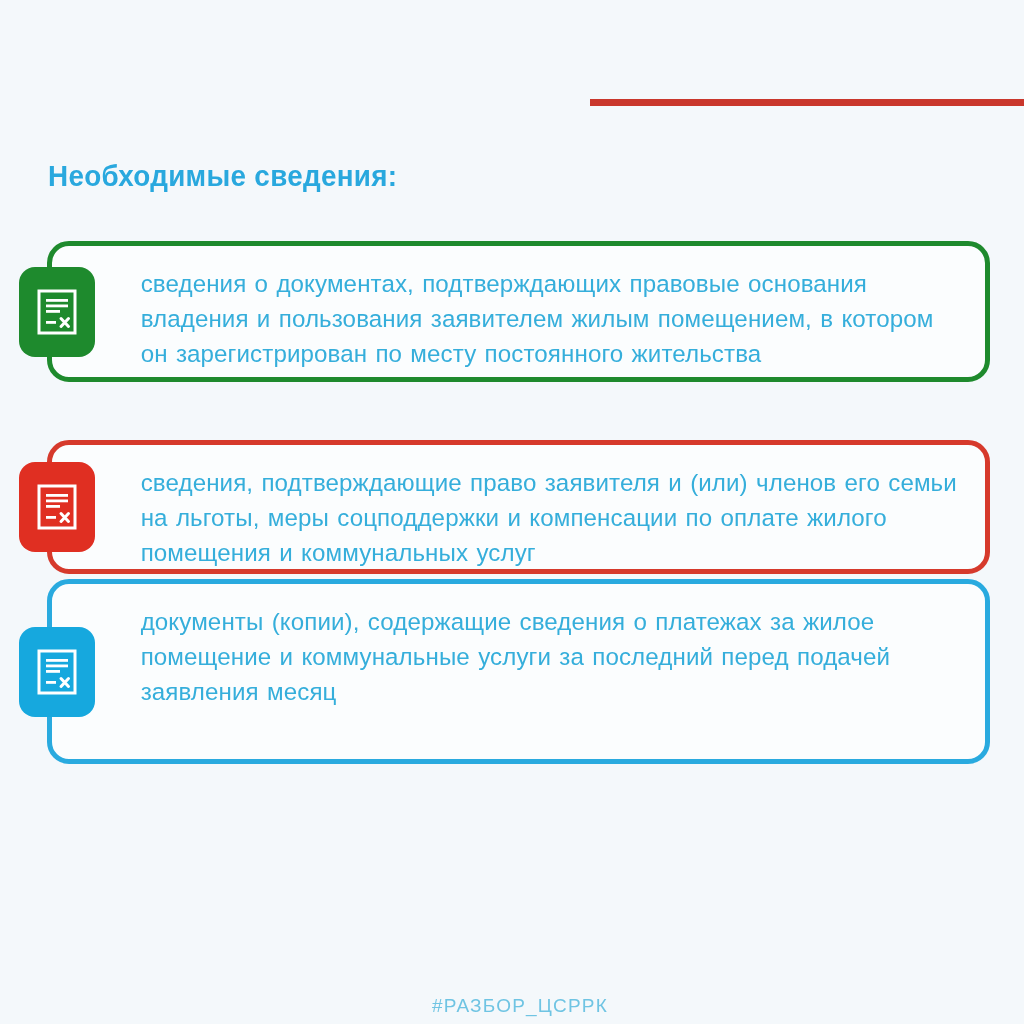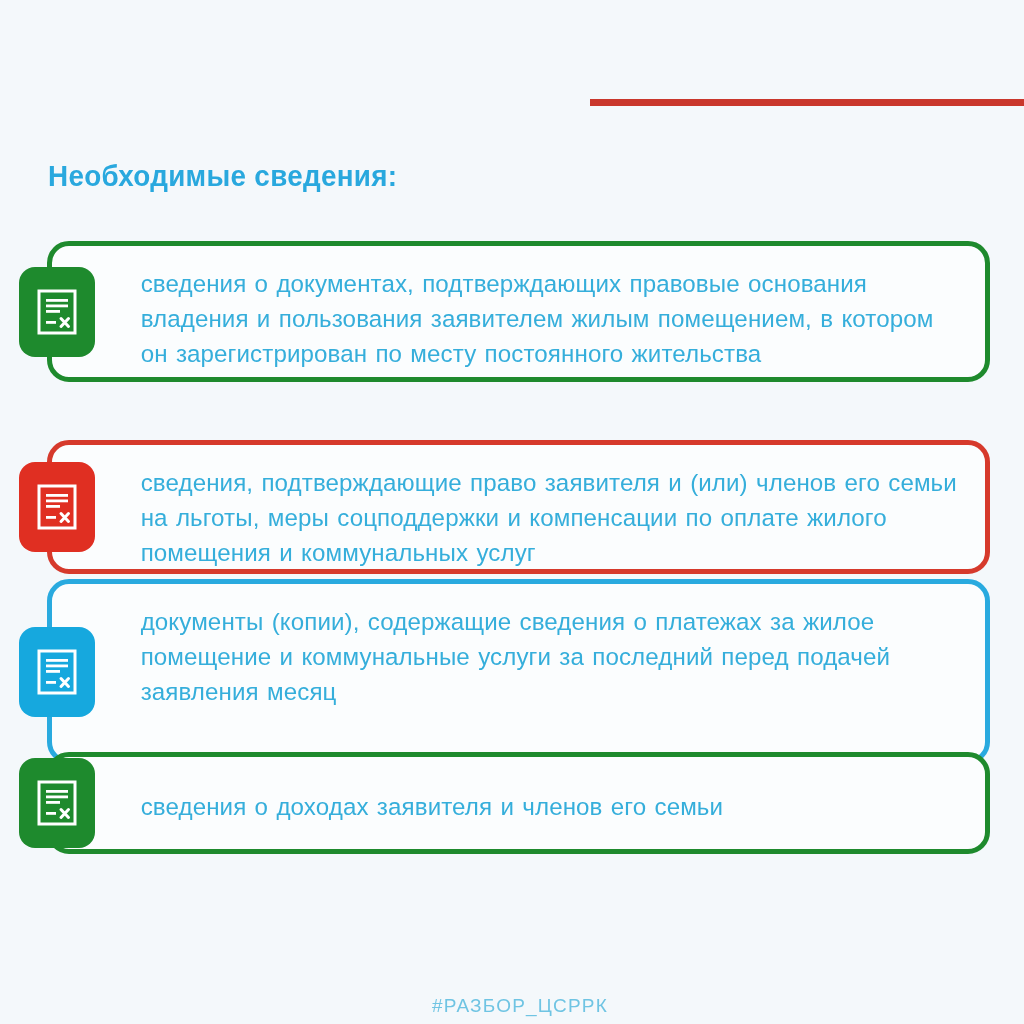--- a/index.html
+++ b/index.html
@@ -178,29 +178,16 @@
         <rect x="10" y="11" width="22" height="2.8" fill="#ffffff"></rect>
         <rect x="10" y="16.5" width="22" height="2.8" fill="#ffffff"></rect>
         <rect x="10" y="22" width="14" height="2.8" fill="#ffffff"></rect>
         <rect x="10" y="33" width="10" height="2.8" fill="#ffffff"></rect>
         <path d="M25 30.5 L32.5 38.5 M32.5 30.5 L25 38.5" stroke="#ffffff" stroke-width="3" stroke-linecap="round"></path>
       </svg>
     </div>
     <div class="card-text">документы (копии), содержащие сведения о платежах за жилое помещение и коммунальные услуги за последний перед подачей заявления месяц</div>
   </div>
 
-  <div class="card" id="card-3">
-    <div class="card-badge">
-      <svg viewBox="0 0 42 48" aria-hidden="true">
-        <rect x="3" y="3" width="36" height="42" fill="none" stroke="#ffffff" stroke-width="3"></rect>
-        <rect x="10" y="11" width="22" height="2.8" fill="#ffffff"></rect>
-        <rect x="10" y="16.5" width="22" height="2.8" fill="#ffffff"></rect>
-        <rect x="10" y="22" width="14" height="2.8" fill="#ffffff"></rect>
-        <rect x="10" y="33" width="10" height="2.8" fill="#ffffff"></rect>
-        <path d="M25 30.5 L32.5 38.5 M32.5 30.5 L25 38.5" stroke="#ffffff" stroke-width="3" stroke-linecap="round"></path>
-      </svg>
-    </div>
-    <div class="card-text">сведения о доходах заявителя и членов его семьи</div>
-  </div>
 
 </div>
 
 <div class="footer">#РАЗБОР_ЦСРРК</div>
 
 </body></html>

